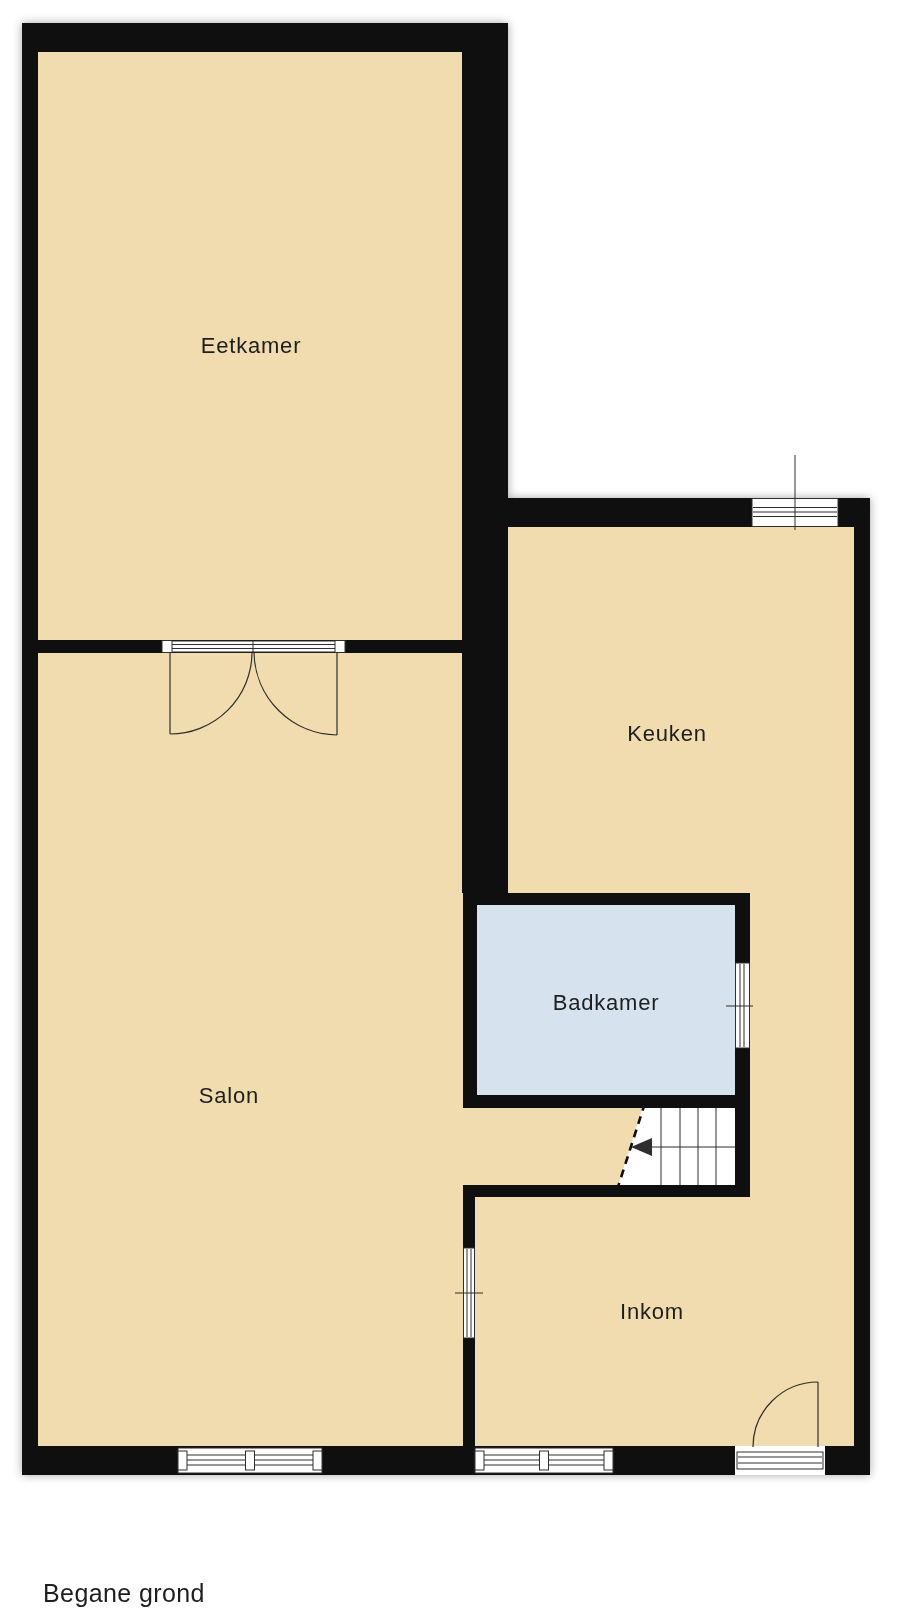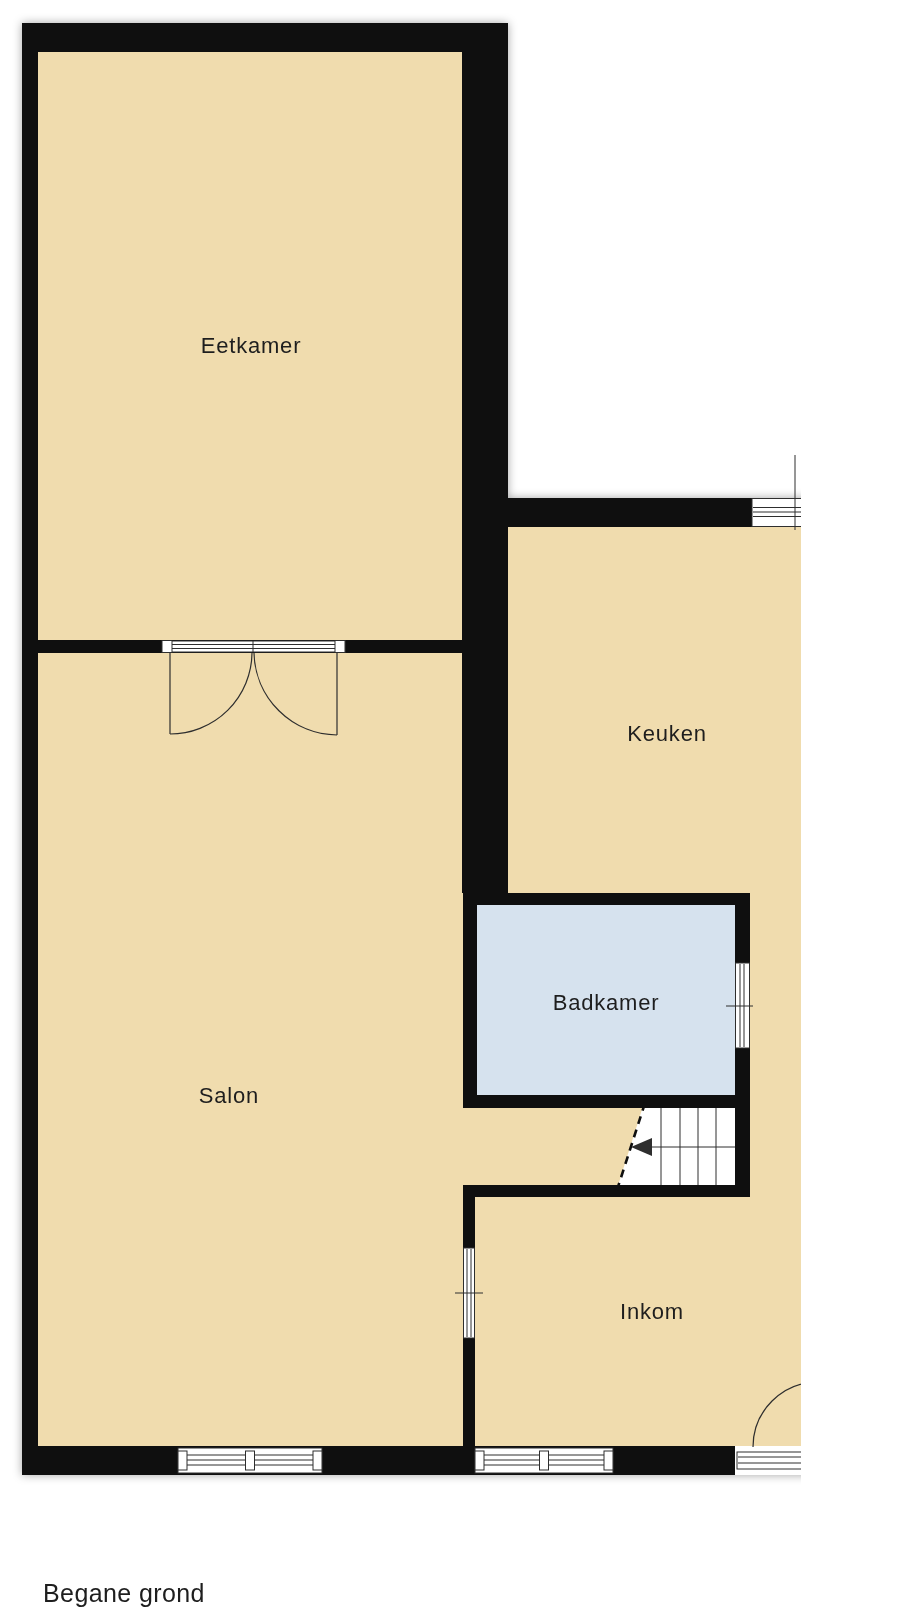--- a/index.html
+++ b/index.html
@@ -1,16 +1,16 @@
 <!DOCTYPE html>
 <html style="--background: #ffffff; --floor: #f0dcae; --wet_room_floor: #d6e2ee; --wall: #0f0f0f; --symbol_line: #2e2e2e; --text: #1e1e1e;"><head>
 <meta charset="utf-8">
 <style>
   html,body{margin:0;padding:0;background:#ffffff;}
-  .page{width:801px;height:1620px;position:relative;background:var(--background,#fff);overflow:hidden;text-decoration:underline;}
+  .page{width:903px;height:1620px;position:relative;background:var(--background,#fff);overflow:hidden;text-decoration:underline;}
   svg{display:block;}
   .wall{fill:var(--wall,#0f0f0f);}
   .floor{fill:var(--floor,#f0dcae);}
   .wet{fill:var(--wet_room_floor,#d6e2ee);}
   .white{fill:#ffffff;}
   .sym{stroke:var(--symbol_line,#2e2e2e);stroke-width:1.2;fill:none;}
   .symthin{stroke:var(--symbol_line,#2e2e2e);stroke-width:1;fill:none;}
   .symblock{fill:#ffffff;stroke:var(--symbol_line,#2e2e2e);stroke-width:1;}
   .dash{stroke:var(--wall,#0f0f0f);stroke-width:2.6;fill:none;stroke-dasharray:8 6;}
   .arrow{fill:var(--symbol_line,#1c1c1c);}

